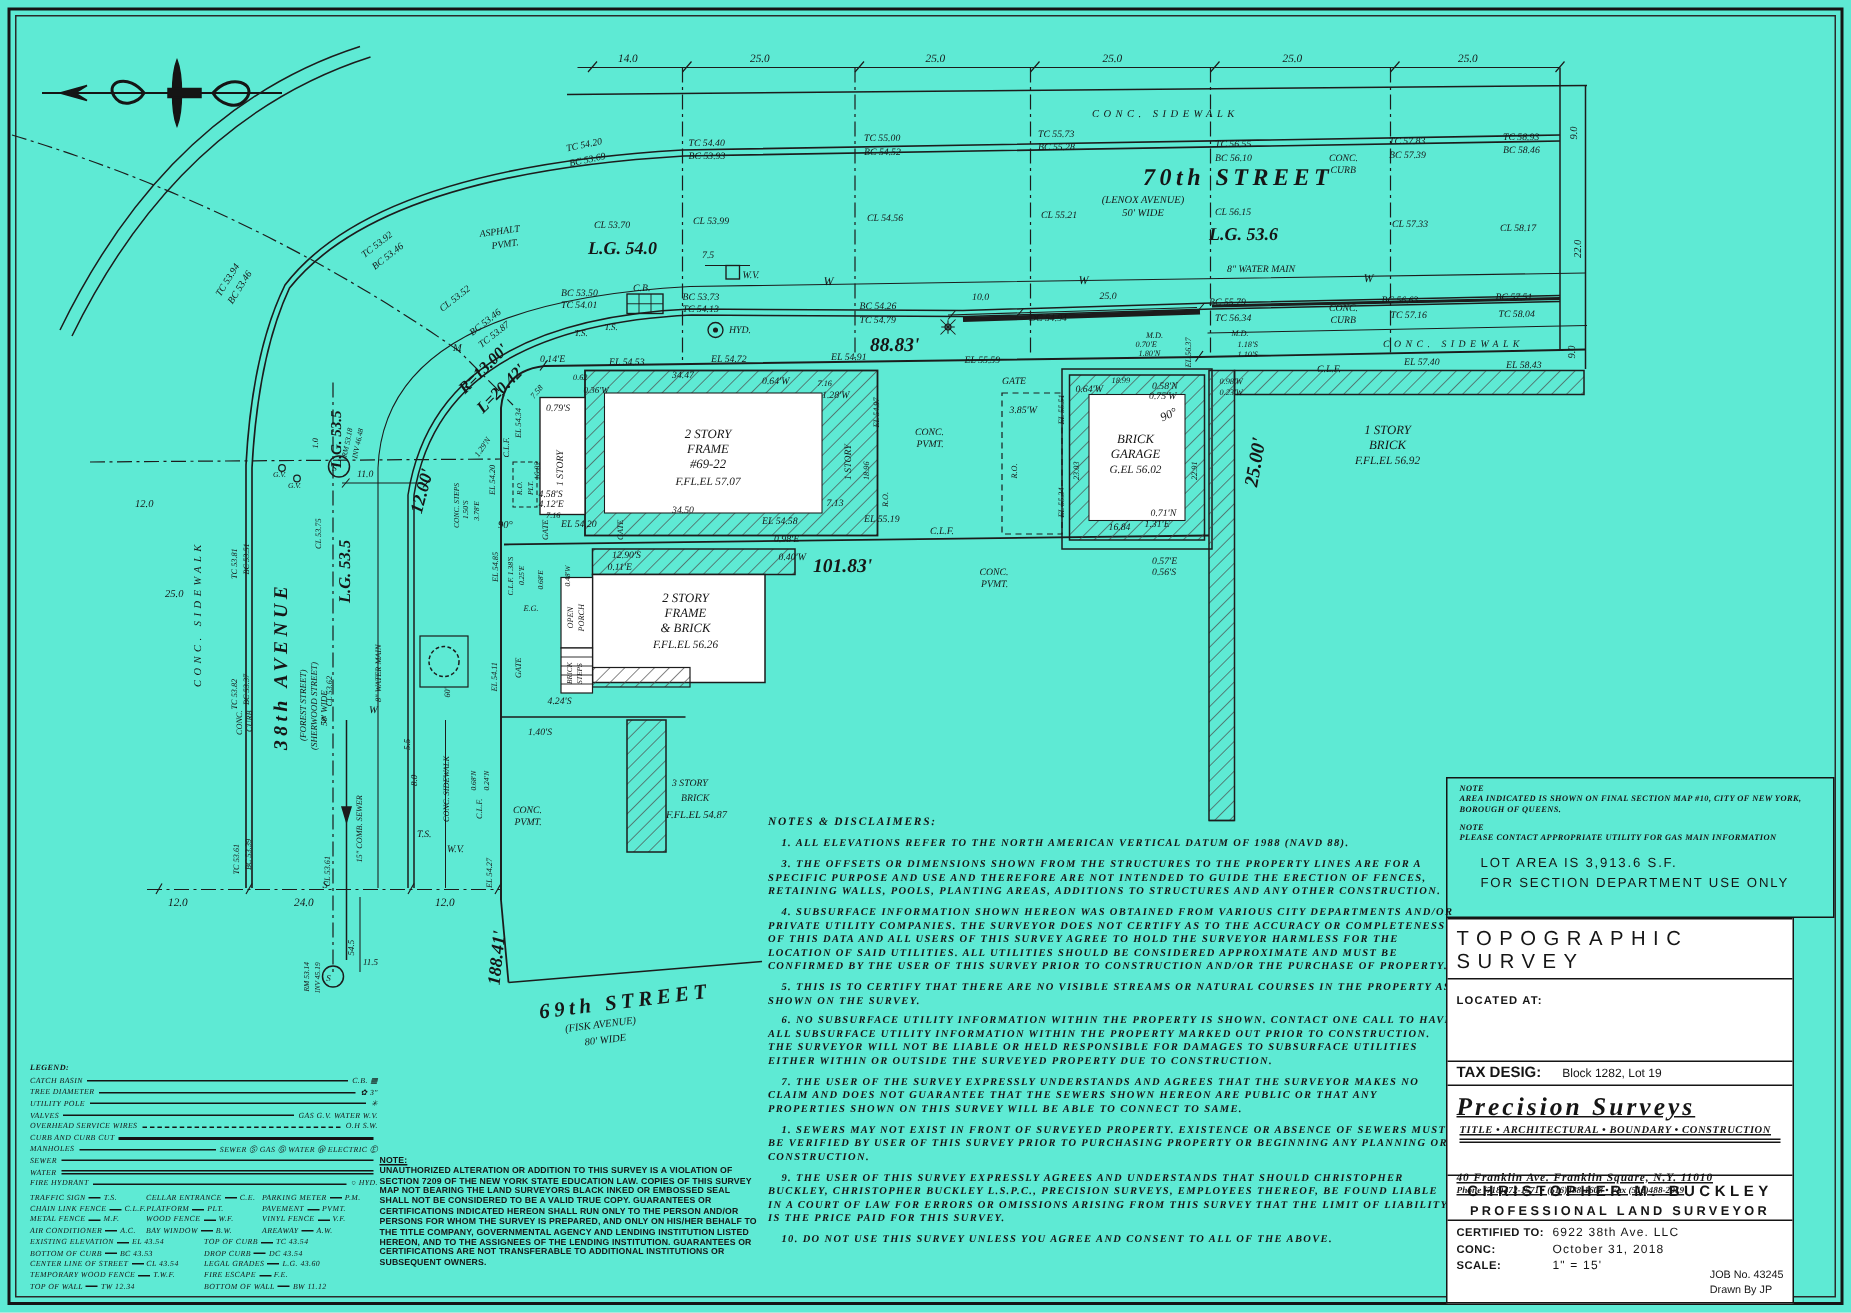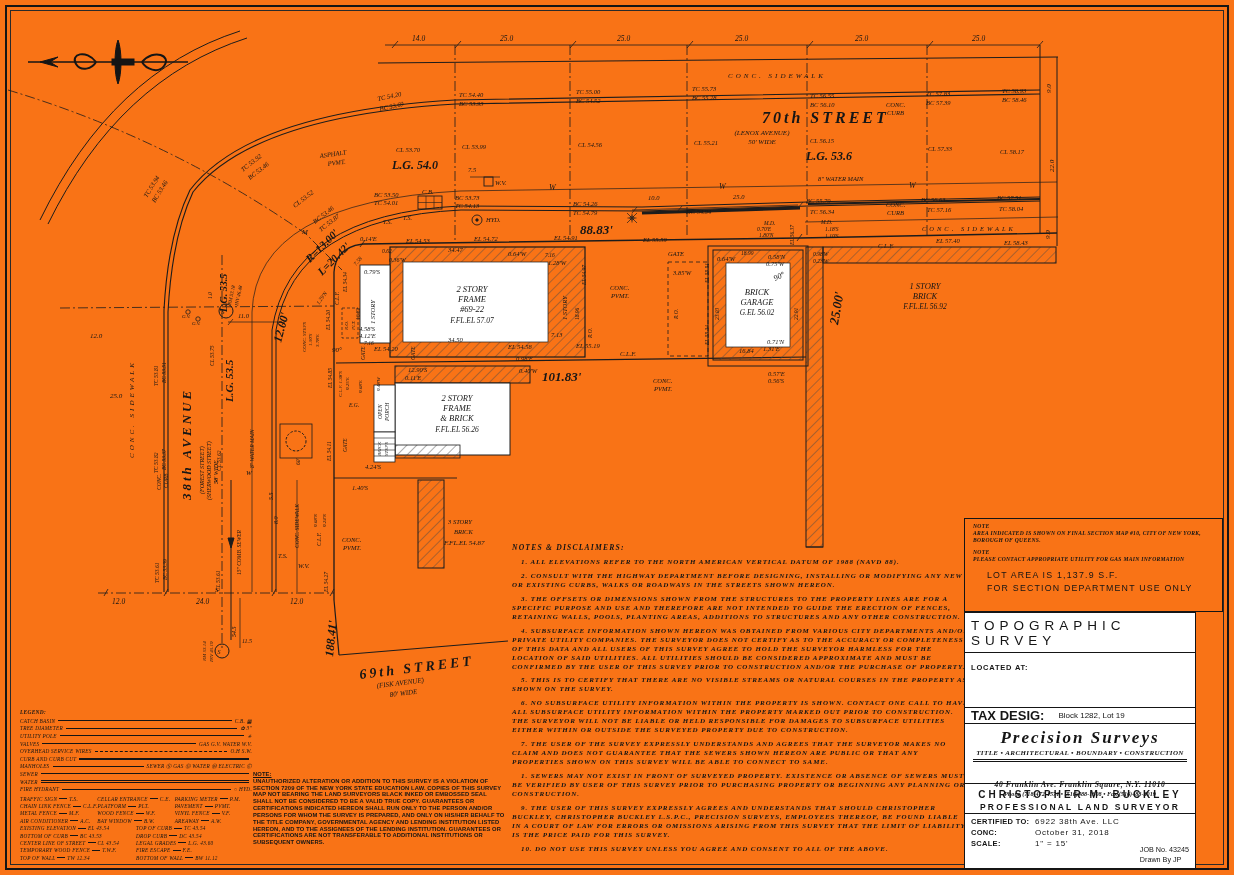--- a/index.html
+++ b/index.html
@@ -1,16 +1,16 @@
 <!DOCTYPE html>
 <html><head>
 <meta charset="utf-8">
 <style>
   html,body{margin:0;padding:0;background:#e8e8e4;}
-  .page{position:relative;width:1234px;height:875px;background:#f97316;overflow:hidden;
+  .page{position:relative;width:1234px;height:875px;background:#5eead4;overflow:hidden;
         font-family:"Liberation Serif",serif;color:#151515;}
   .border-outer{position:absolute;inset:5px;border:2px solid #151515;pointer-events:none;}
   .border-inner{position:absolute;inset:10px;border:0.8px solid #2a2a2a;pointer-events:none;}
   svg text{fill:#161616;font-family:"Liberation Serif",serif;font-style:italic;}
   .abs{position:absolute;}
 
   
   .notes{left:512px;top:543px;width:458px;font:bold italic 7px "Liberation Serif",serif;
          letter-spacing:0.9px;line-height:1.28;}
   .notes h3{margin:0 0 6px 0;font:bold italic 7.6px "Liberation Serif",serif;letter-spacing:1.2px;}
@@ -25,22 +25,22 @@
 
   
   .tb{box-sizing:border-box;width:232px;border:1.6px solid #151515;border-top:none;background:#fff;}
   .tb-box{box-sizing:border-box;border-top:1.4px solid #151515;padding:3px 6px;position:relative;}
   .tb-title{height:40px;display:flex;align-items:center;justify-content:center;
             font:13.5px "Liberation Sans",sans-serif;letter-spacing:5px;}
   .tb-located{height:55px;}
   .tb-located .lbl{font:bold 7.5px "Liberation Sans",sans-serif;letter-spacing:0.8px;}
   .tb-located .addr{margin:3px 0 0 22px;font:8px "Liberation Sans",sans-serif;letter-spacing:0.7px;line-height:1.35;}
   .tb-tax{height:16px;font:8px "Liberation Sans",sans-serif;display:flex;gap:14px;align-items:center;}
-  .tb-tax .lbl{font-weight:bold;font-size:13px;}
-  .tb-prec{height:60px;text-align:center;}
+  .tb-tax .lbl{font-weight:bold;font-size:10px;}
+  .tb-prec{height:60px;text-align:left;text-decoration:underline;}
   .brand{font:bold italic 17px "Liberation Serif",serif;letter-spacing:2px;margin-top:1px;}
   .brand-sub{font:bold italic 7px "Liberation Serif",serif;letter-spacing:0.4px;
              border-bottom:3px double #151515;padding-bottom:1.5px;margin:1px 2px 2px 2px;}
   .brand-addr{font:bold italic 7.6px "Liberation Serif",serif;letter-spacing:0.6px;margin-top:18px;}
   .brand-phone{font:bold italic 6.2px "Liberation Serif",serif;margin-top:1px;}
   .tb-name{height:30px;text-align:center;}
   .surv-name{font:bold 10px "Liberation Sans",sans-serif;letter-spacing:3px;margin-top:2px;}
   .surv-title{font:bold 8.5px "Liberation Sans",sans-serif;letter-spacing:2.2px;margin-top:2px;}
   .tb-cert{height:55px;font:8px "Liberation Sans",sans-serif;}
   .cert-row{display:flex;margin-bottom:2px;}
@@ -445,21 +445,20 @@
         <text x="242" y="643" font-size="6">11.5</text>
         <text x="206" y="661" transform="rotate(-90 206 661)" font-size="5">RM 53.14</text>
         <text x="213" y="662" transform="rotate(-90 213 662)" font-size="5">INV 45.19</text>
       </g>
   </svg>
 
   <div class="abs notes">
     <h3>NOTES &amp; DISCLAIMERS:</h3>
     <div>
         <p>1. ALL ELEVATIONS REFER TO THE NORTH AMERICAN VERTICAL DATUM OF 1988 (NAVD 88).</p>
-        <p>2. CONSULT WITH THE HIGHWAY DEPARTMENT BEFORE DESIGNING, INSTALLING OR MODIFYING ANY NEW OR EXISTING CURBS, WALKS OR ROADWAYS IN THE STREETS SHOWN HEREON.</p>
         <p>3. THE OFFSETS OR DIMENSIONS SHOWN FROM THE STRUCTURES TO THE PROPERTY LINES ARE FOR A SPECIFIC PURPOSE AND USE AND THEREFORE ARE NOT INTENDED TO GUIDE THE ERECTION OF FENCES, RETAINING WALLS, POOLS, PLANTING AREAS, ADDITIONS TO STRUCTURES AND ANY OTHER CONSTRUCTION.</p>
         <p>4. SUBSURFACE INFORMATION SHOWN HEREON WAS OBTAINED FROM VARIOUS CITY DEPARTMENTS AND/OR PRIVATE UTILITY COMPANIES. THE SURVEYOR DOES NOT CERTIFY AS TO THE ACCURACY OR COMPLETENESS OF THIS DATA AND ALL USERS OF THIS SURVEY AGREE TO HOLD THE SURVEYOR HARMLESS FOR THE LOCATION OF SAID UTILITIES. ALL UTILITIES SHOULD BE CONSIDERED  APPROXIMATE AND MUST BE CONFIRMED BY THE USER OF THIS SURVEY PRIOR TO CONSTRUCTION AND/OR THE PURCHASE OF PROPERTY.</p>
         <p>5. THIS IS TO CERTIFY THAT THERE ARE NO VISIBLE STREAMS OR NATURAL COURSES IN THE PROPERTY AS SHOWN ON THE SURVEY.</p>
         <p>6. NO SUBSURFACE UTILITY INFORMATION WITHIN THE PROPERTY IS SHOWN. CONTACT ONE CALL TO HAVE ALL SUBSURFACE UTILITY INFORMATION WITHIN THE PROPERTY MARKED OUT PRIOR TO CONSTRUCTION. THE SURVEYOR WILL NOT BE LIABLE OR HELD RESPONSIBLE FOR DAMAGES TO SUBSURFACE UTILITIES EITHER WITHIN OR OUTSIDE THE SURVEYED PROPERTY DUE TO CONSTRUCTION.</p>
         <p>7. THE USER OF THE SURVEY EXPRESSLY UNDERSTANDS AND AGREES THAT THE SURVEYOR MAKES NO CLAIM AND DOES NOT GUARANTEE THAT THE SEWERS SHOWN HEREON ARE PUBLIC OR THAT ANY PROPERTIES SHOWN ON THIS SURVEY WILL BE ABLE TO CONNECT TO SAME.</p>
         <p>1.  SEWERS MAY NOT EXIST IN FRONT OF SURVEYED PROPERTY. EXISTENCE OR ABSENCE OF SEWERS MUST BE VERIFIED BY USER OF THIS SURVEY PRIOR TO PURCHASING PROPERTY OR BEGINNING ANY PLANNING OR CONSTRUCTION.</p>
         <p>9. THE USER OF THIS SURVEY EXPRESSLY AGREES AND UNDERSTANDS THAT SHOULD CHRISTOPHER BUCKLEY, CHRISTOPHER BUCKLEY L.S.P.C., PRECISION SURVEYS, EMPLOYEES THEREOF, BE FOUND LIABLE IN A COURT OF LAW FOR ERRORS OR OMISSIONS ARISING FROM THIS SURVEY THAT THE LIMIT OF LIABILITY IS THE PRICE PAID FOR THIS SURVEY.</p>
         <p>10. DO NOT USE THIS SURVEY UNLESS YOU AGREE AND CONSENT TO ALL OF THE ABOVE.</p>
       </div>
   </div>
@@ -468,21 +467,21 @@
     <div class="side-box">
       <p class="side-note">
         <span class="nt">NOTE</span>
         <span>AREA INDICATED IS SHOWN ON FINAL SECTION MAP #10, CITY OF NEW YORK, BOROUGH OF QUEENS.</span>
       </p>
       <p class="side-note">
         <span class="nt">NOTE</span>
         <span>PLEASE CONTACT APPROPRIATE UTILITY FOR GAS MAIN INFORMATION</span>
       </p>
       <div class="lot-area">
-        <div>LOT AREA IS 1,137.9 S.F.</div>
+        <div>LOT AREA IS 3,913.6 S.F.</div>
         <div>FOR SECTION DEPARTMENT USE ONLY</div>
       </div>
     </div>
 
     <div class="tb">
       <div class="tb-box tb-title">TOPOGRAPHIC   SURVEY</div>
       <div class="tb-box tb-located">
         <span class="lbl">LOCATED AT:</span>
       </div>
       <div class="tb-box tb-tax">

